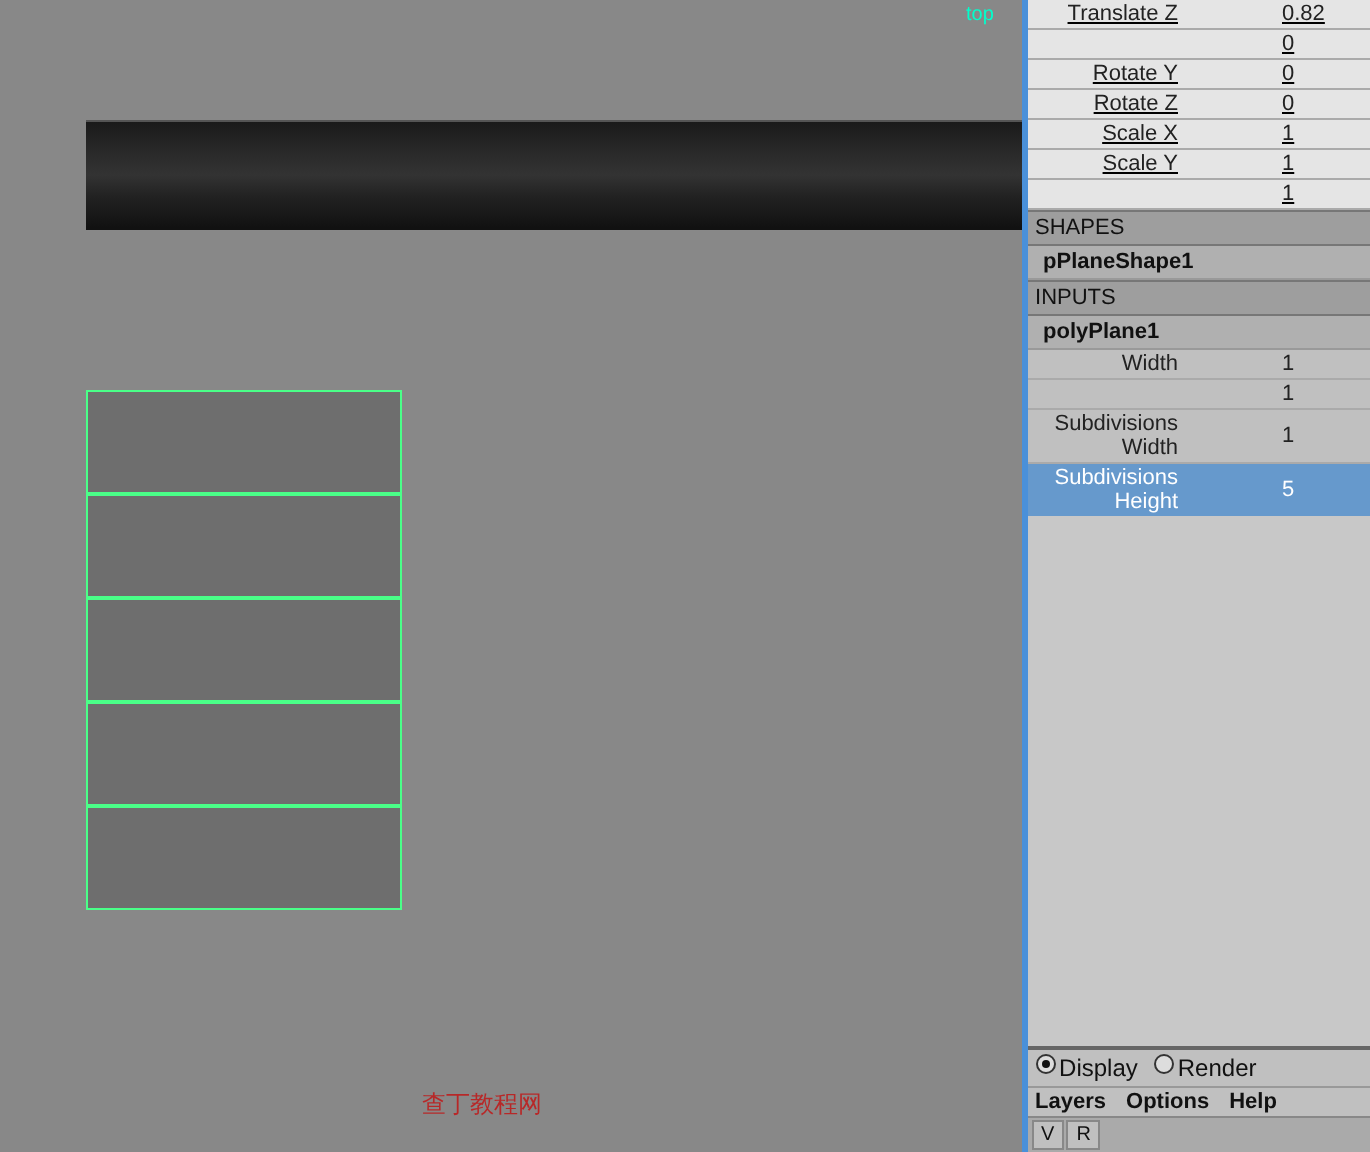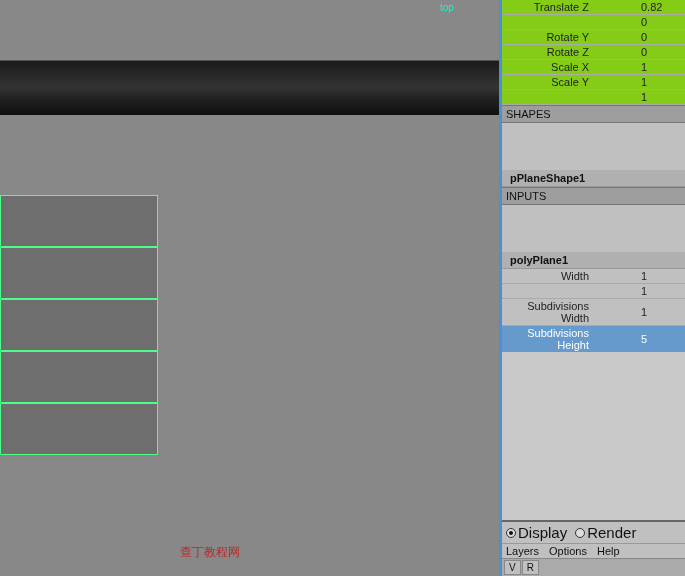--- a/index.html
+++ b/index.html
@@ -9,20 +9,21 @@
       overflow: hidden;
       font-family: Arial, sans-serif;
       font-size: 11px;
       background: #888;
     }
 
     .main-container {
       display: flex;
       width: 685px;
       height: 576px;
+      padding-left: 43px;
     }
 
     
     .viewport-panel {
       width: 502px;
       height: 576px;
       background: #888888;
       position: relative;
       border-right: 3px solid #4a90d9;
       overflow: hidden;
@@ -70,22 +71,23 @@
       width: 183px;
       height: 576px;
       background: #c0c0c0;
       display: flex;
       flex-direction: column;
     }
 
     
     .attr-top {
       flex: 0 0 auto;
-      background: #84cc16;
+      background: #e5e5e5;
       padding: 0;
+      text-decoration: underline;
     }
 
     .attr-row {
       display: flex;
       justify-content: flex-end;
       align-items: center;
       padding: 1px 4px;
       border-bottom: 1px solid #aaa;
       font-size: 11px;
       color: #111;
@@ -116,21 +118,20 @@
       border-bottom: 1px solid #777;
     }
 
     .subsection-header {
       background: #b0b0b0;
       padding: 2px 8px;
       font-weight: bold;
       color: #111;
       font-size: 11px;
       border-bottom: 1px solid #999;
-      margin-top: 47px;
     }
 
     
     .attr-row-highlight {
       background: #6699cc;
       display: flex;
       justify-content: flex-start;
       align-items: center;
       padding: 1px 4px;
       font-size: 11px;
@@ -159,23 +160,22 @@
     .display-render-row {
       display: flex;
       align-items: center;
       padding: 2px 4px;
       background: #c0c0c0;
       border-bottom: 1px solid #999;
     }
 
     .radio-option {
       display: flex;
-      align-items: center;
       margin-right: 8px;
-      font-size: 15px;
+      font-size: 12px;
       color: #111;
     }
 
     .radio-circle {
       width: 10px;
       height: 10px;
       border-radius: 50%;
       border: 1px solid #333;
       background: #ddd;
       margin-right: 2px;
@@ -191,20 +191,21 @@
       height: 4px;
       border-radius: 50%;
       background: #111;
     }
 
     .menu-items-row {
       display: flex;
       align-items: center;
       padding: 1px 4px;
       background: #c0c0c0;
+      font-weight: bold;
     }
 
     .menu-item {
       margin-right: 10px;
       font-size: 11px;
       color: #111;
       cursor: pointer;
     }
 
     
@@ -223,21 +224,21 @@
       font-size: 10px;
       color: #111;
       margin-right: 1px;
       cursor: pointer;
     }
 
     
     .watermark-area {
       position: absolute;
       bottom: 15px;
-      left: 180px;
+      left: 168px;
       font-size: 12px;
       color: #cc0000;
       opacity: 0.7;
     }
   </style>
 </head>
 <body>
 
 <div class="main-container">
 

